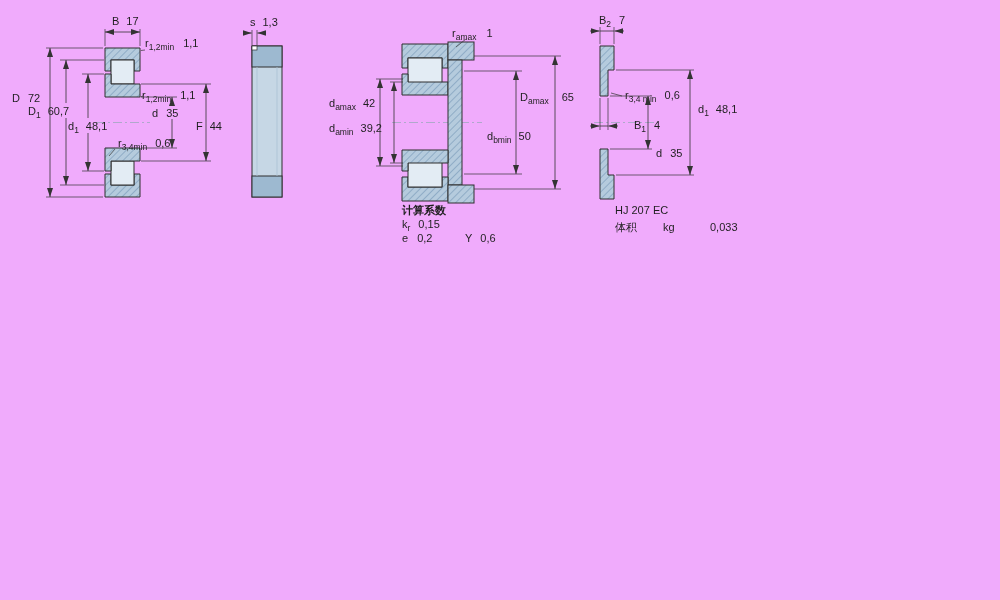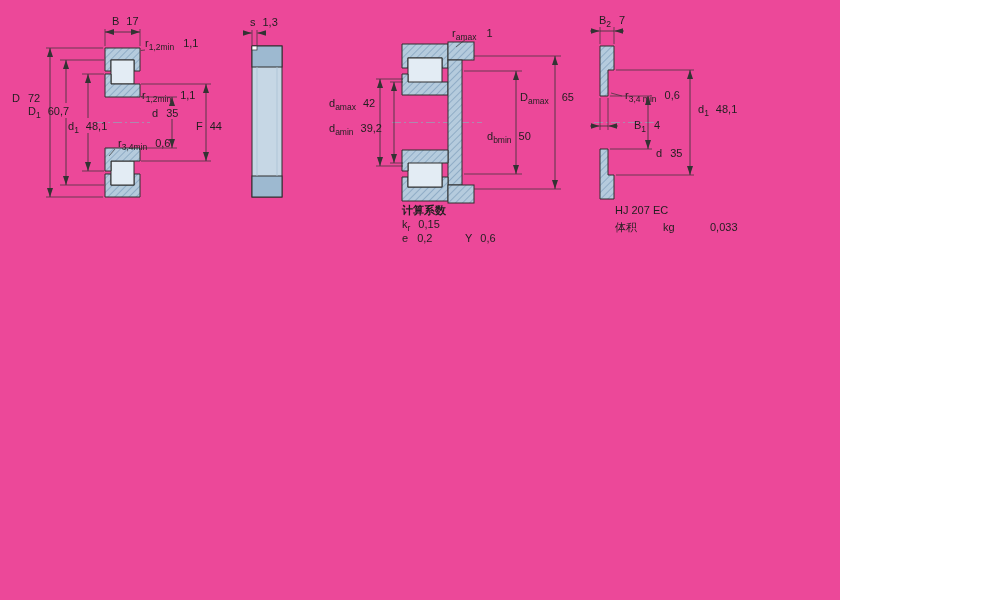--- a/index.html
+++ b/index.html
@@ -1,18 +1,18 @@
 <!DOCTYPE html>
 <html style="--fill-light: #b5cbdd; --fill-roller: #e3ecf4; --fill-side-mid: #c6d7e5; --fill-side-dark: #9db9d0; --hatch-line: #6f93b4; --stroke-dark: #2e2e2e; --dim-color: #333333;"><head>
 <meta charset="utf-8">
 <style>
   *{margin:0;padding:0;box-sizing:border-box}
   html,body{background:#ffffff}
   body{width:1000px;height:600px;font-family:"Liberation Sans","DejaVu Sans",sans-serif}
-  .page{position:relative;width:840px;height:600px;background:#ec4899;overflow:hidden}
+  .page{position:relative;width:1000px;height:600px;background:#f0abfc;overflow:hidden}
   svg{position:absolute;left:0;top:0}
   svg text{font-family:"Liberation Sans","DejaVu Sans",sans-serif;font-size:11px;fill:#1f1f1f}
   svg .sub{font-size:8.5px}
   svg .bold{font-weight:bold}
   .ring{fill:url(#hatchP);stroke:var(--stroke-dark,#2e2e2e);stroke-width:1}
   .roller{fill:var(--fill-roller,#e3ecf4);stroke:var(--stroke-dark,#2e2e2e);stroke-width:1}
   .band-mid{fill:var(--fill-side-mid,#c6d7e5);stroke:var(--stroke-dark,#2e2e2e);stroke-width:1}
   .band-dark{fill:var(--fill-side-dark,#9db9d0);stroke:var(--stroke-dark,#2e2e2e);stroke-width:1}
   .notch{fill:#ffffff;stroke:var(--stroke-dark,#2e2e2e);stroke-width:0.7}
   .dim{stroke:var(--dim-color,#333333);stroke-width:0.8;fill:none}

